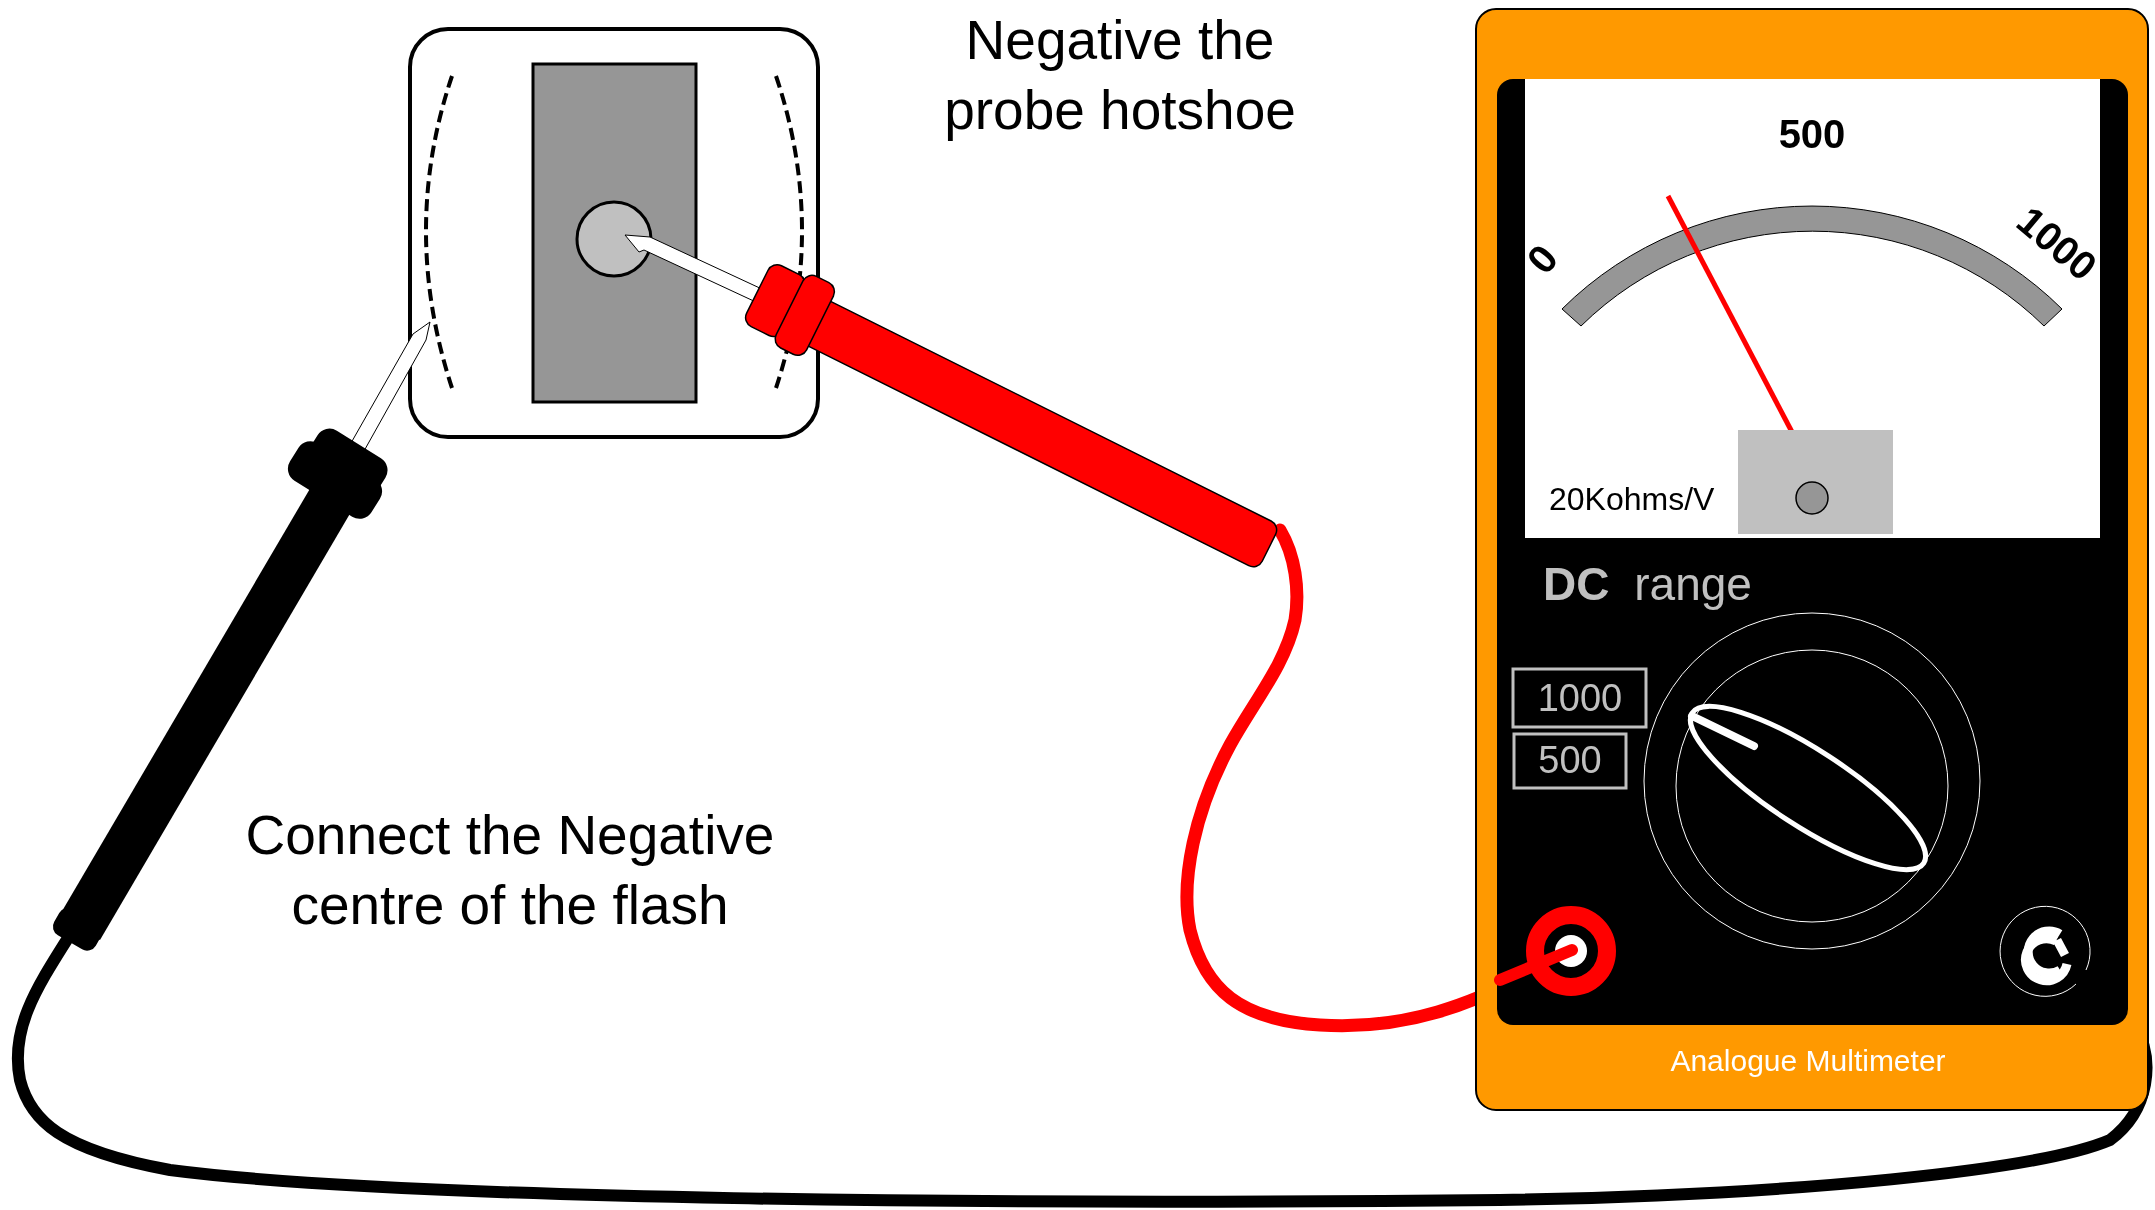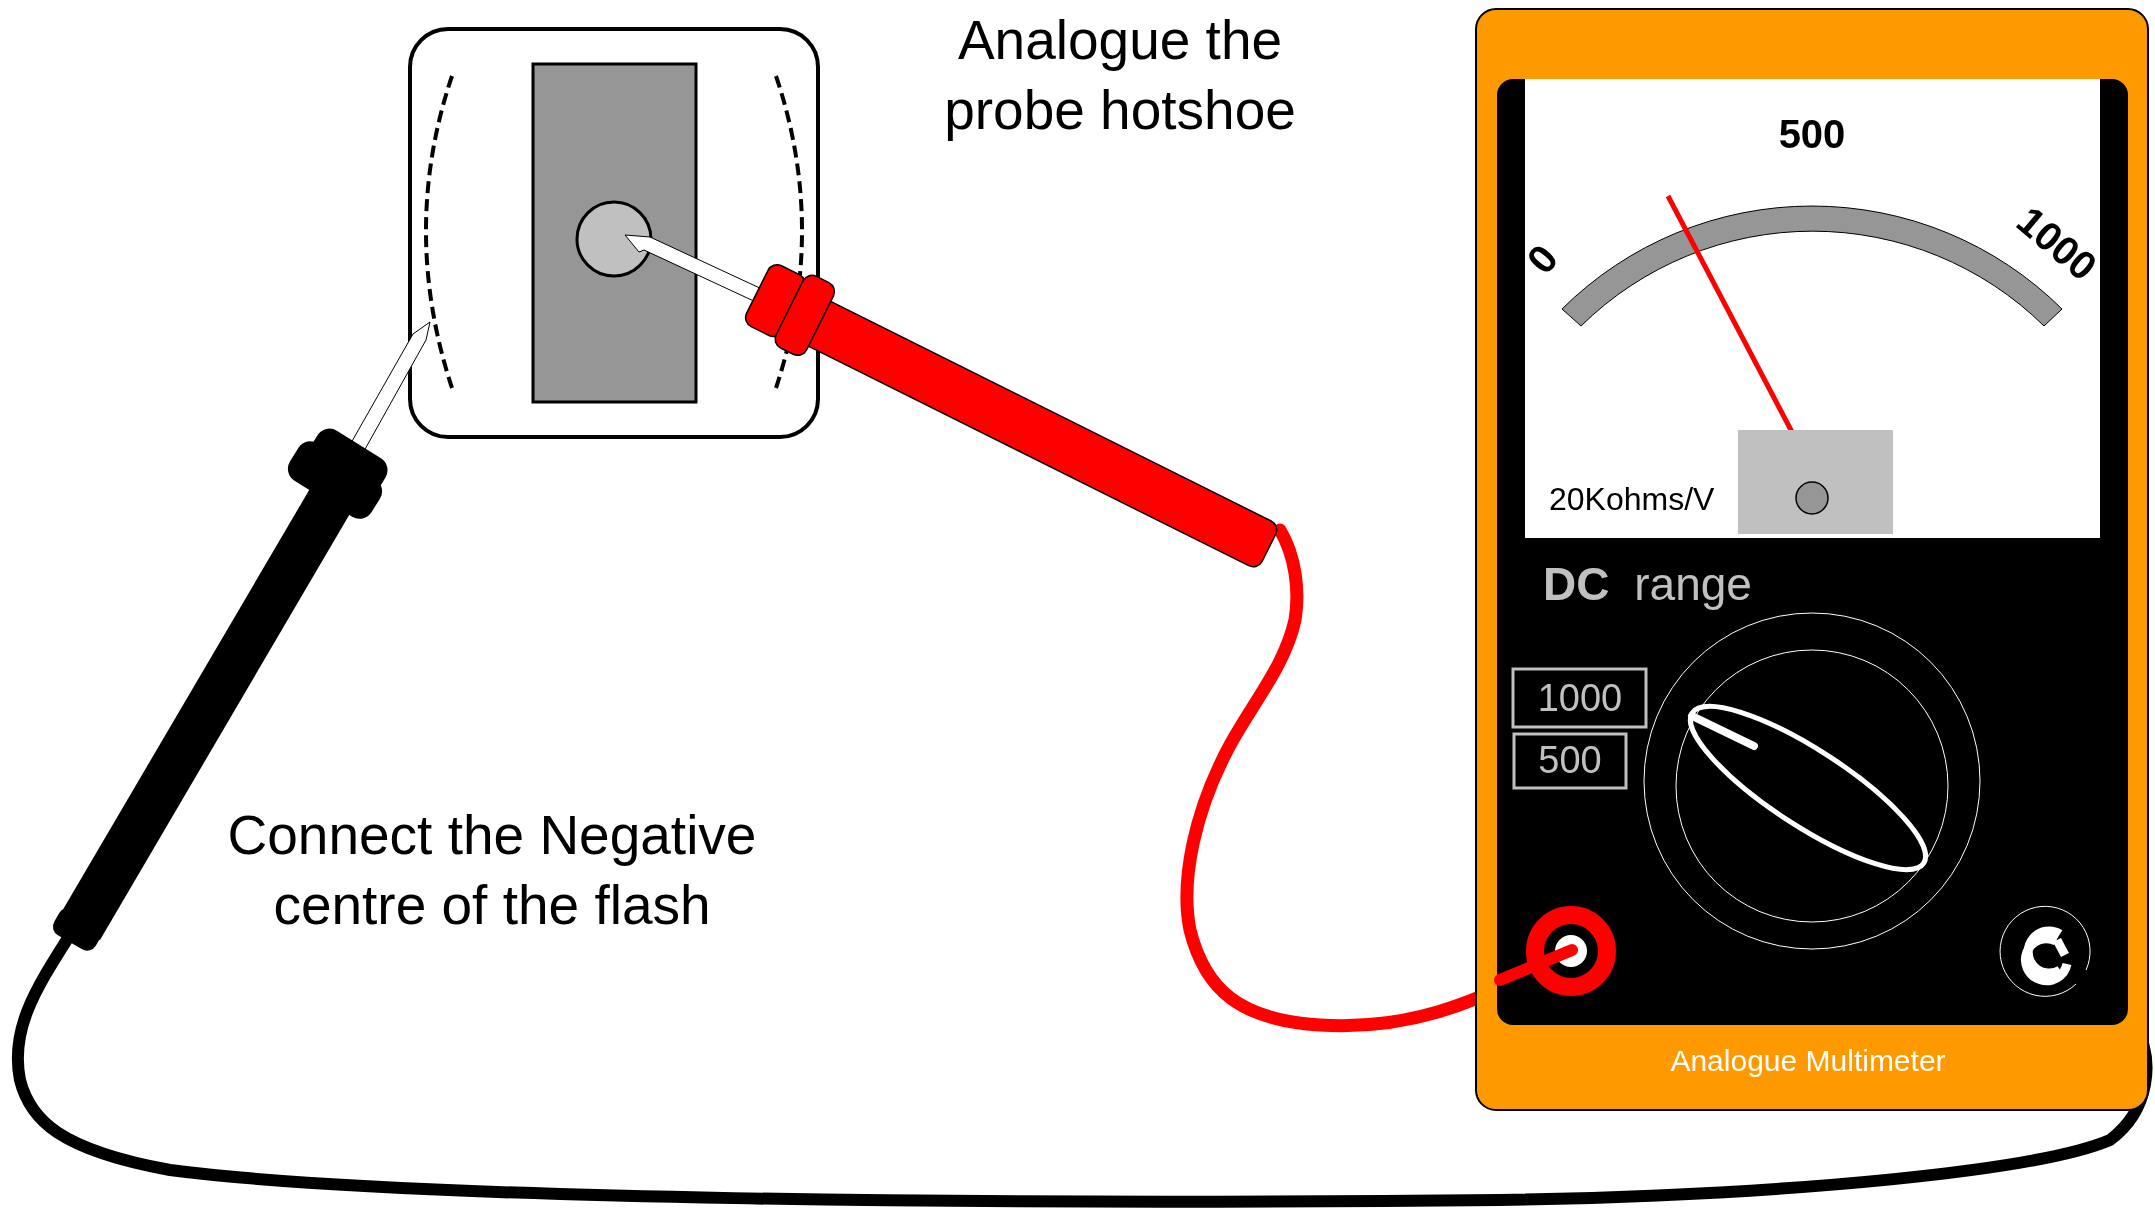--- a/index.html
+++ b/index.html
@@ -3,21 +3,21 @@
   <meta charset="utf-8">
   <style>
     html, body { margin: 0; padding: 0; background: #ffffff; }
     body { width: 2155px; height: 1210px; position: relative; overflow: hidden;
            font-family: "Liberation Sans", sans-serif; }
     #scene { position: absolute; left: 0; top: 0; width: 2155px; height: 1210px; }
     .caption { position: absolute; text-align: center; color: #000000;
                font-family: "Liberation Sans", sans-serif; font-size: 55px; line-height: 70px; }
     .caption div { white-space: nowrap; }
     #pos-caption { left: 880px; top: 5px; width: 480px; }
-    #neg-caption { left: 187px; top: 800px; width: 610px; }
+    #neg-caption { left: 205px; top: 800px; width: 610px; }
     .svgtext { font-family: "Liberation Sans", sans-serif; }
   </style>
 </head>
 <body>
 
 <svg id="scene" viewBox="0 0 2155 1210" xmlns="http://www.w3.org/2000/svg">
 
   <path d="M 68 938 C 35 990, 10 1030, 20 1080 C 30 1120, 60 1150, 170 1170 C 400 1200, 1000 1205, 1500 1200 C 1800 1195, 2040 1170, 2110 1140 C 2150 1110, 2155 1060, 2135 1025 C 2120 1000, 2110 985, 2105 975" fill="none" stroke="#000000" stroke-width="12" stroke-linecap="round"></path>
 
   <path d="M 1280 530 C 1295 555, 1300 590, 1295 620 C 1285 665, 1255 700, 1230 745 C 1195 810, 1180 880, 1190 930 C 1205 990, 1240 1020, 1320 1025 C 1400 1030, 1470 1010, 1571 951" fill="none" stroke="#FF0000" stroke-width="13" stroke-linecap="round"></path>
@@ -107,20 +107,20 @@
       <path d="M 2060 970 A 21 21 0 1 1 2060 934" fill="none" stroke="#FFFFFF" stroke-width="9"></path>
     </g>
 
     <text class="svgtext" x="1808" y="1071" font-size="30" fill="#FFFFFF" text-anchor="middle">Analogue Multimeter</text>
   </g>
 
   <path d="M 2108 1060 C 2120 1080, 2140 1100, 2140 1120" fill="none" stroke="#000000" stroke-width="0"></path>
 </svg>
 
 <div id="pos-caption" class="caption">
-  <div>Analogue the</div>
+  <div>Negative the</div>
   <div>probe hotshoe</div>
 </div>
 
 <div id="neg-caption" class="caption">
   <div>Connect the Negative</div>
   <div>centre of the flash</div>
 </div>
 
 </body></html>

